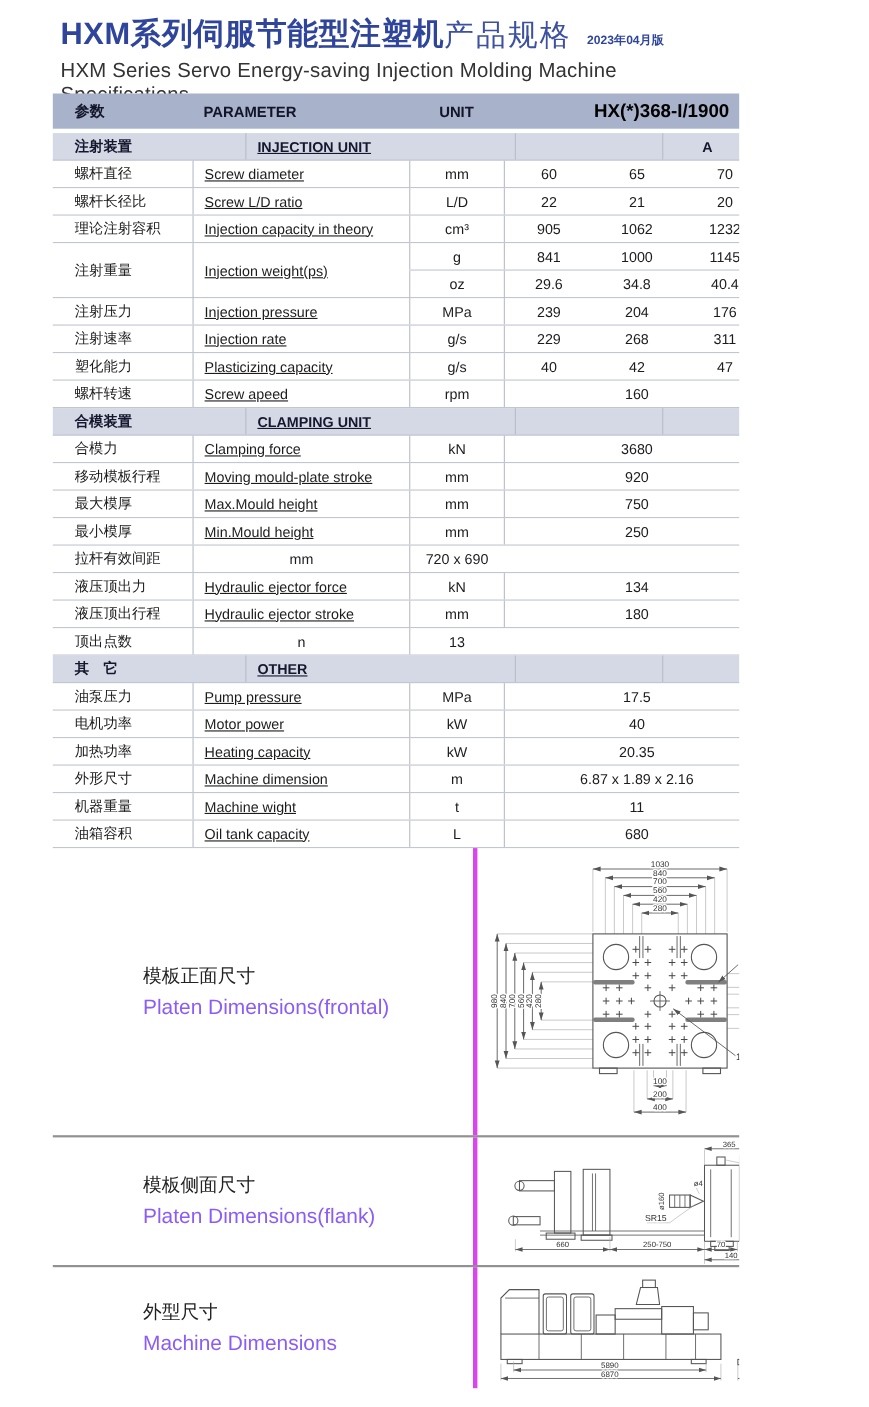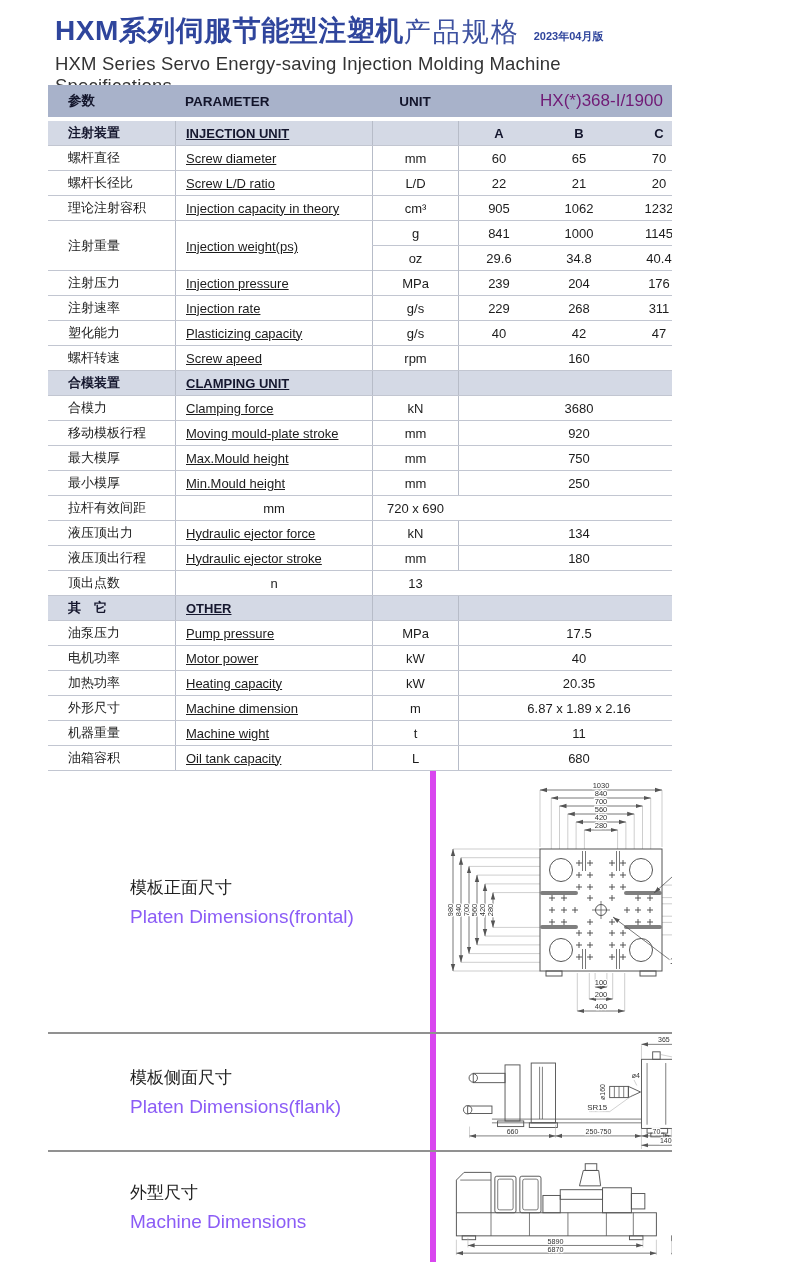--- a/index.html
+++ b/index.html
@@ -13,48 +13,48 @@
   .title-cn-light{font-size:27px;font-weight:400;color:#3d51a0;letter-spacing:2px;}
   .edition{font-size:11px;font-weight:bold;color:#2f459c;margin-left:14px;padding-bottom:6px;}
   .subtitle{font-size:18.5px;color:#333;margin-top:3px;letter-spacing:.2px;}
 
   
   .bar{position:absolute;left:48px;top:85px;width:697px;height:32px;background:#a8b2ca;
        display:grid;grid-template-columns:127px 197px 86px 287px;align-items:center;color:#12142a;}
   .bar .b1{font-size:13.5px;font-weight:bold;padding-left:20px;}
   .bar .b2{font-size:13.5px;font-weight:bold;padding-left:10px;}
   .bar .b3{font-size:13.5px;font-weight:bold;text-align:center;}
-  .bar .b4{font-size:17px;font-weight:normal;text-align:center;color:#701a75;}
+  .bar .b4{font-size:17px;font-weight:bold;text-align:center;color:#000000;}
 
   .rows{position:absolute;left:48px;top:121px;width:697px;}
   .t-row{display:grid;grid-template-columns:127px 197px 86px 287px;height:25px;
          border-bottom:1px solid #c2c6d1;font-size:13px;align-items:center;}
   .t-row.h2{height:50px;grid-template-columns:127px 197px 373px;}
-  .t-row.sec{background:#d4d9e5;font-weight:bold;color:#15172e;font-size:13px;}
+  .t-row.sec{background:#d4d9e5;font-weight:bold;color:#15172e;font-size:13px;gap:48px;}
   .c1{padding-left:20px;height:100%;display:flex;align-items:center;}
   .c2{padding-left:10px;height:100%;display:flex;align-items:center;border-left:1px solid #b7bcc8;text-decoration:underline;}
   .c3{height:100%;display:flex;align-items:center;justify-content:center;border-left:1px solid #b7bcc8;}
   .c4{height:100%;display:grid;grid-template-columns:80px 80px 80px;align-items:center;border-left:1px solid #b7bcc8;}
   .c4 .v{text-align:center;}
   .c4m{height:100%;display:flex;align-items:center;border-left:1px solid #b7bcc8;}
   .c4m .merged{display:block;width:240px;text-align:center;}
   .sub{height:100%;display:flex;flex-direction:column;}
   .subrow{display:grid;grid-template-columns:86px 287px;height:25px;align-items:center;}
   .subrow.first{border-bottom:1px solid #c2c6d1;}
 
   
   .diagrams{position:absolute;left:48px;top:771px;width:697px;height:491px;}
   .d-row{display:flex;}
   .d-row1{height:261px;}
   .d-row2{height:118px;border-top:2px solid #919191;}
   .d-row3{height:112px;border-top:2px solid #919191;}
   .d-label{width:382px;display:flex;flex-direction:column;justify-content:center;padding-left:82px;}
   .d-cn{font-size:17px;color:#222;}
   .d-en{font-size:19px;color:#8b5cf6;margin-top:7px;}
-  .d-fig{width:315px;border-left:6px solid #d946ef;display:flex;align-items:center;justify-content:center;}
+  .d-fig{width:315px;border-left:4px solid #d946ef;display:flex;align-items:center;justify-content:center;}
 
   
   svg{display:block;}
   .sh{stroke:#555;fill:none;stroke-width:1;}
   .thin{stroke:#555;fill:none;stroke-width:.8;}
   .ext{stroke:#adadad;fill:none;stroke-width:.6;}
   .slot{stroke:#7f7f7f;stroke-width:4;stroke-linecap:round;}
   .pm{stroke:#464646;stroke-width:.9;fill:none;}
   .d1{stroke:#555;stroke-width:.8;fill:none;marker-start:url(#ar1);marker-end:url(#ar1);}
   .d2{stroke:#555;stroke-width:.8;fill:none;marker-start:url(#ar2);marker-end:url(#ar2);}

